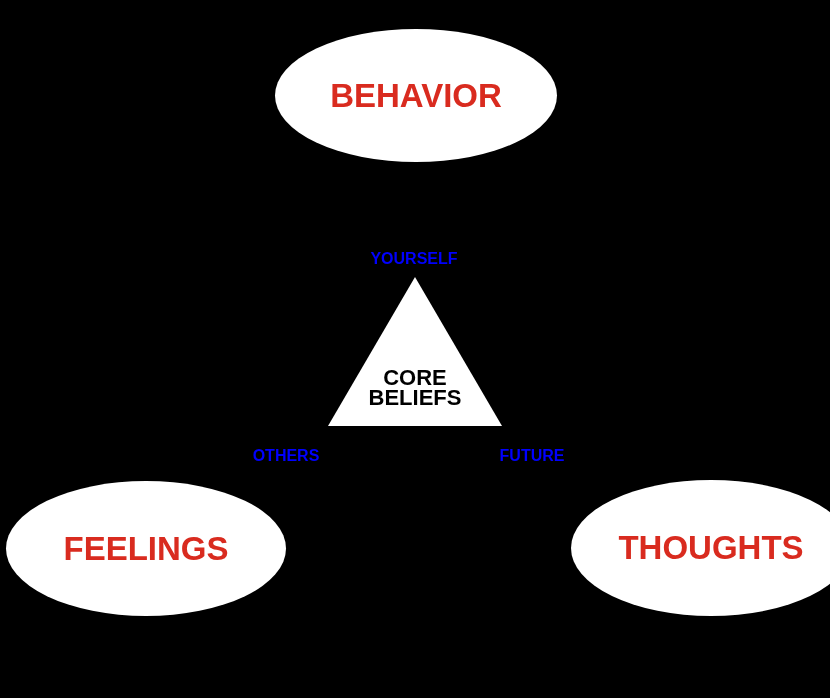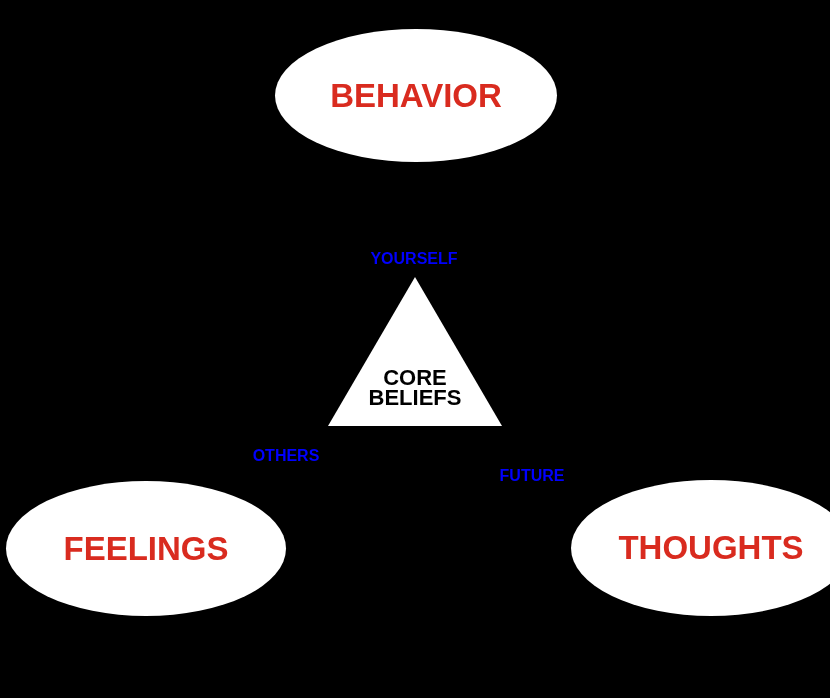--- a/index.html
+++ b/index.html
@@ -53,21 +53,21 @@
     position:absolute;
     color:#0000fe;
     font-weight:bold;
     font-size:16px;
     line-height:23px;
     white-space:nowrap;
     transform:translateX(-50%);
   }
   #label-yourself{left:414px;top:247px;}
   #label-others{left:286px;top:444px;}
-  #label-future{left:532px;top:464px;}
+  #label-future{left:532px;top:444px;}
 </style>
 </head>
 <body>
 
 <div class="canvas">
 
   <div class="ellipse" id="ellipse-behavior">
     <span class="node-label">BEHAVIOR</span>
   </div>
 

